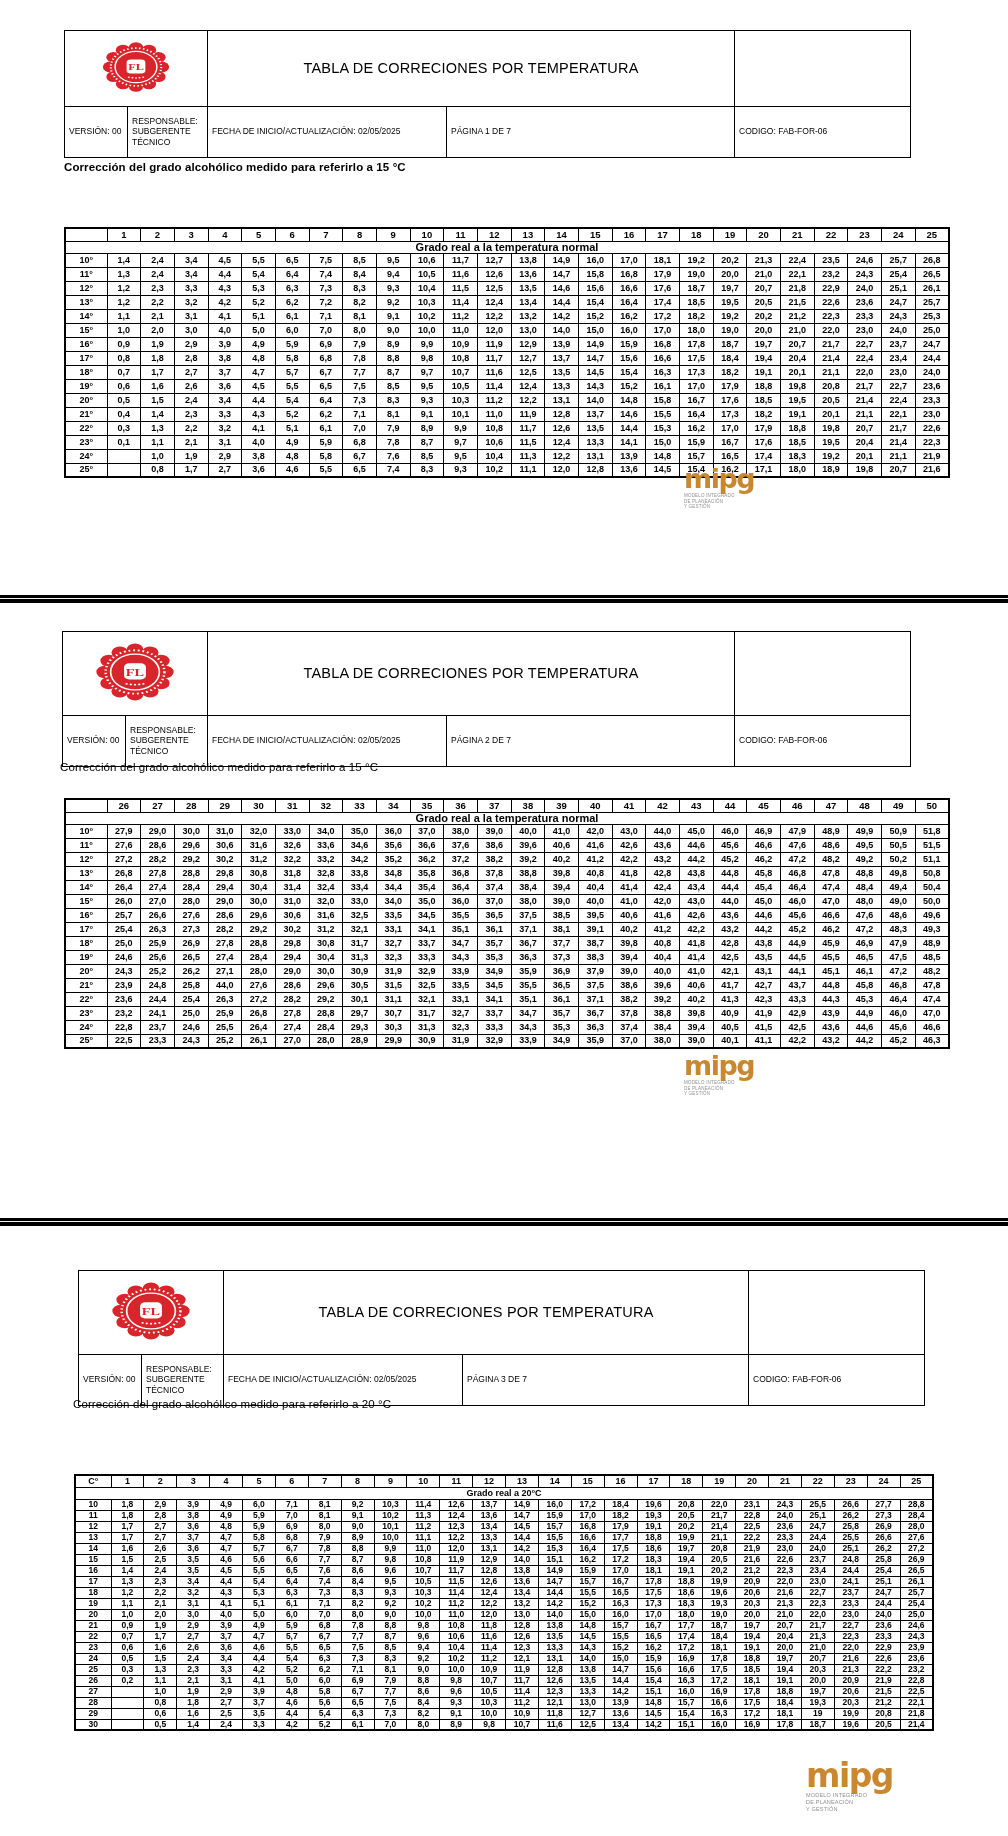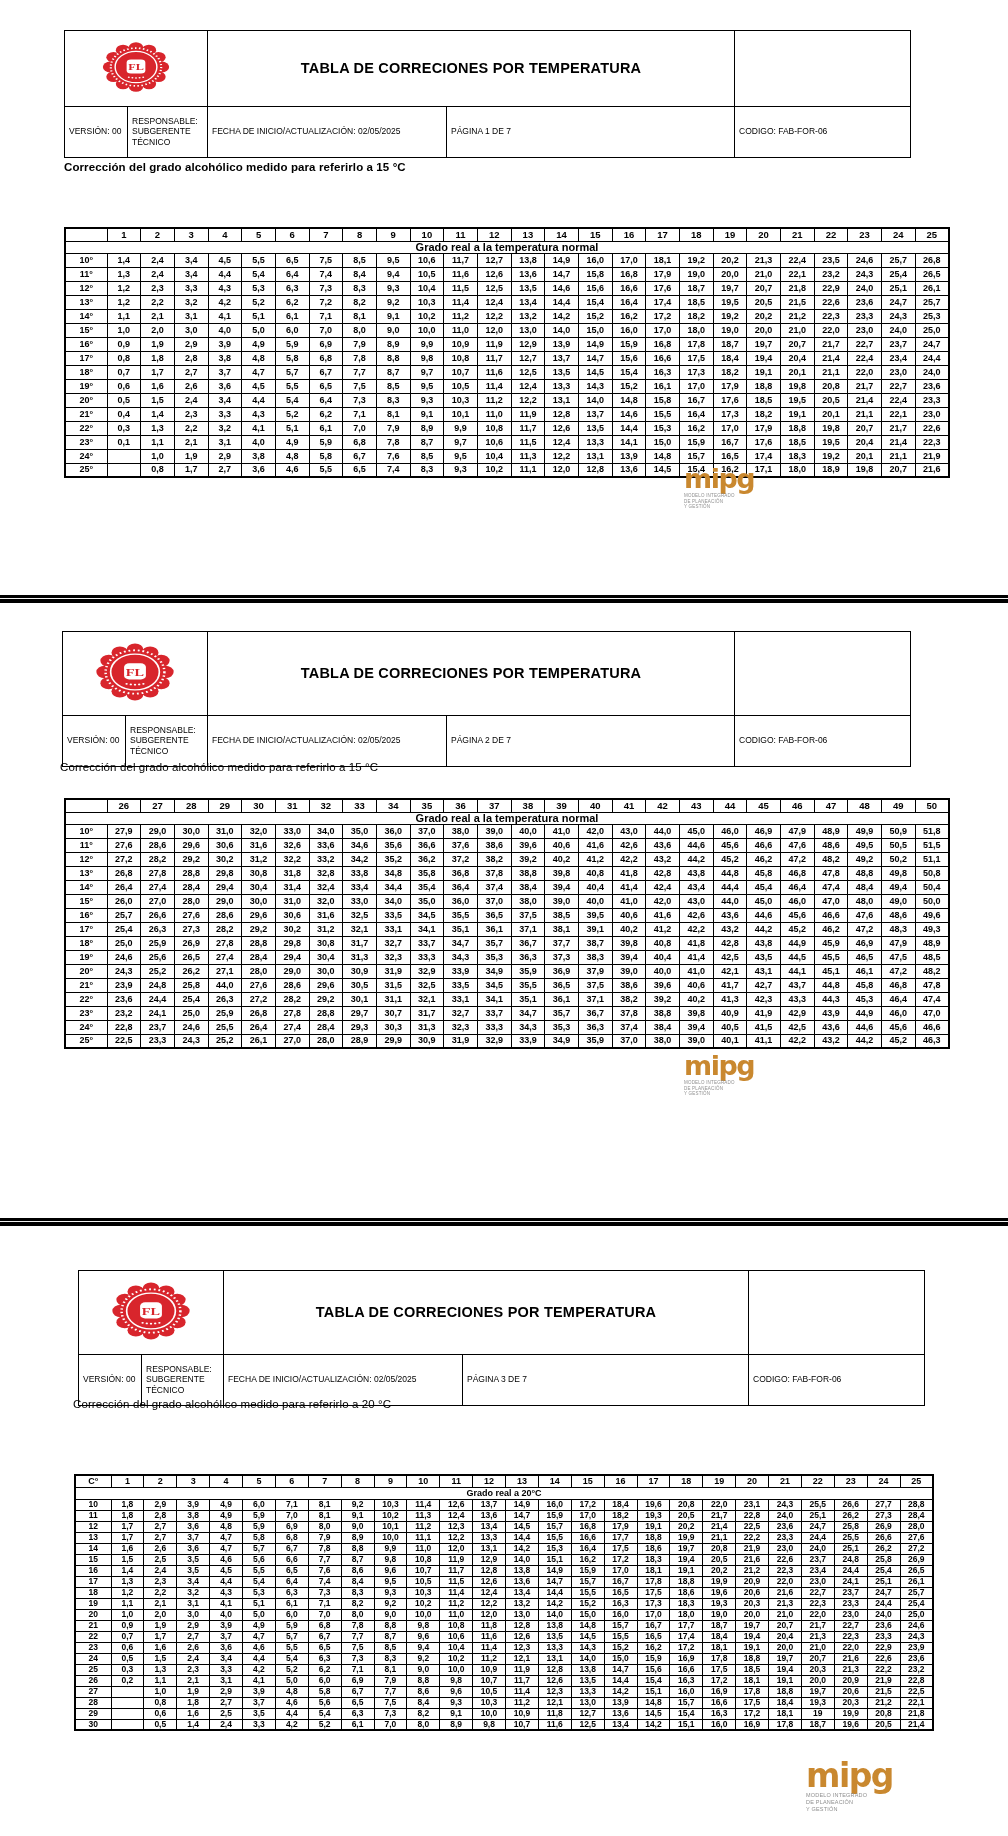--- a/index.html
+++ b/index.html
@@ -6,21 +6,21 @@
   html,body{background:#ffffff}
   body{width:1008px;height:1836px;position:relative;overflow:hidden;
        font-family:"Liberation Sans",sans-serif;color:#000}
   .page{position:relative;background:#fff}
   .page > .abs{position:absolute}
   .pagebreak{height:8px;background:linear-gradient(to bottom,#000 0 3px,#f2f2f2 3px 4px,#000 4px 8px)}
 
   
   table.hdr{border-collapse:collapse;table-layout:fixed;background:#fff}
   table.hdr td{border:1.5px solid #000;font-size:8.5px;padding:9px 4px;vertical-align:middle;line-height:1.25}
-  table.hdr .titlecell{text-align:center;font-weight:bold;font-size:14.5px;letter-spacing:.2px}
+  table.hdr .titlecell{text-align:center;font-weight:normal;font-size:14.5px;letter-spacing:.2px}
   table.hdr .logocell{text-align:center;vertical-align:middle}
   table.hdr .c{}
   .hdr .hrow1 td{height:58px}
   .hdr .hrow2 td{height:30px}
   .hdr.tall .hrow1 td{height:70px}
   .hdr.tall .hrow2 td{height:36px}
 
   .caption{font-size:11.5px;letter-spacing:.1px}
   .bold{font-weight:bold}
 

